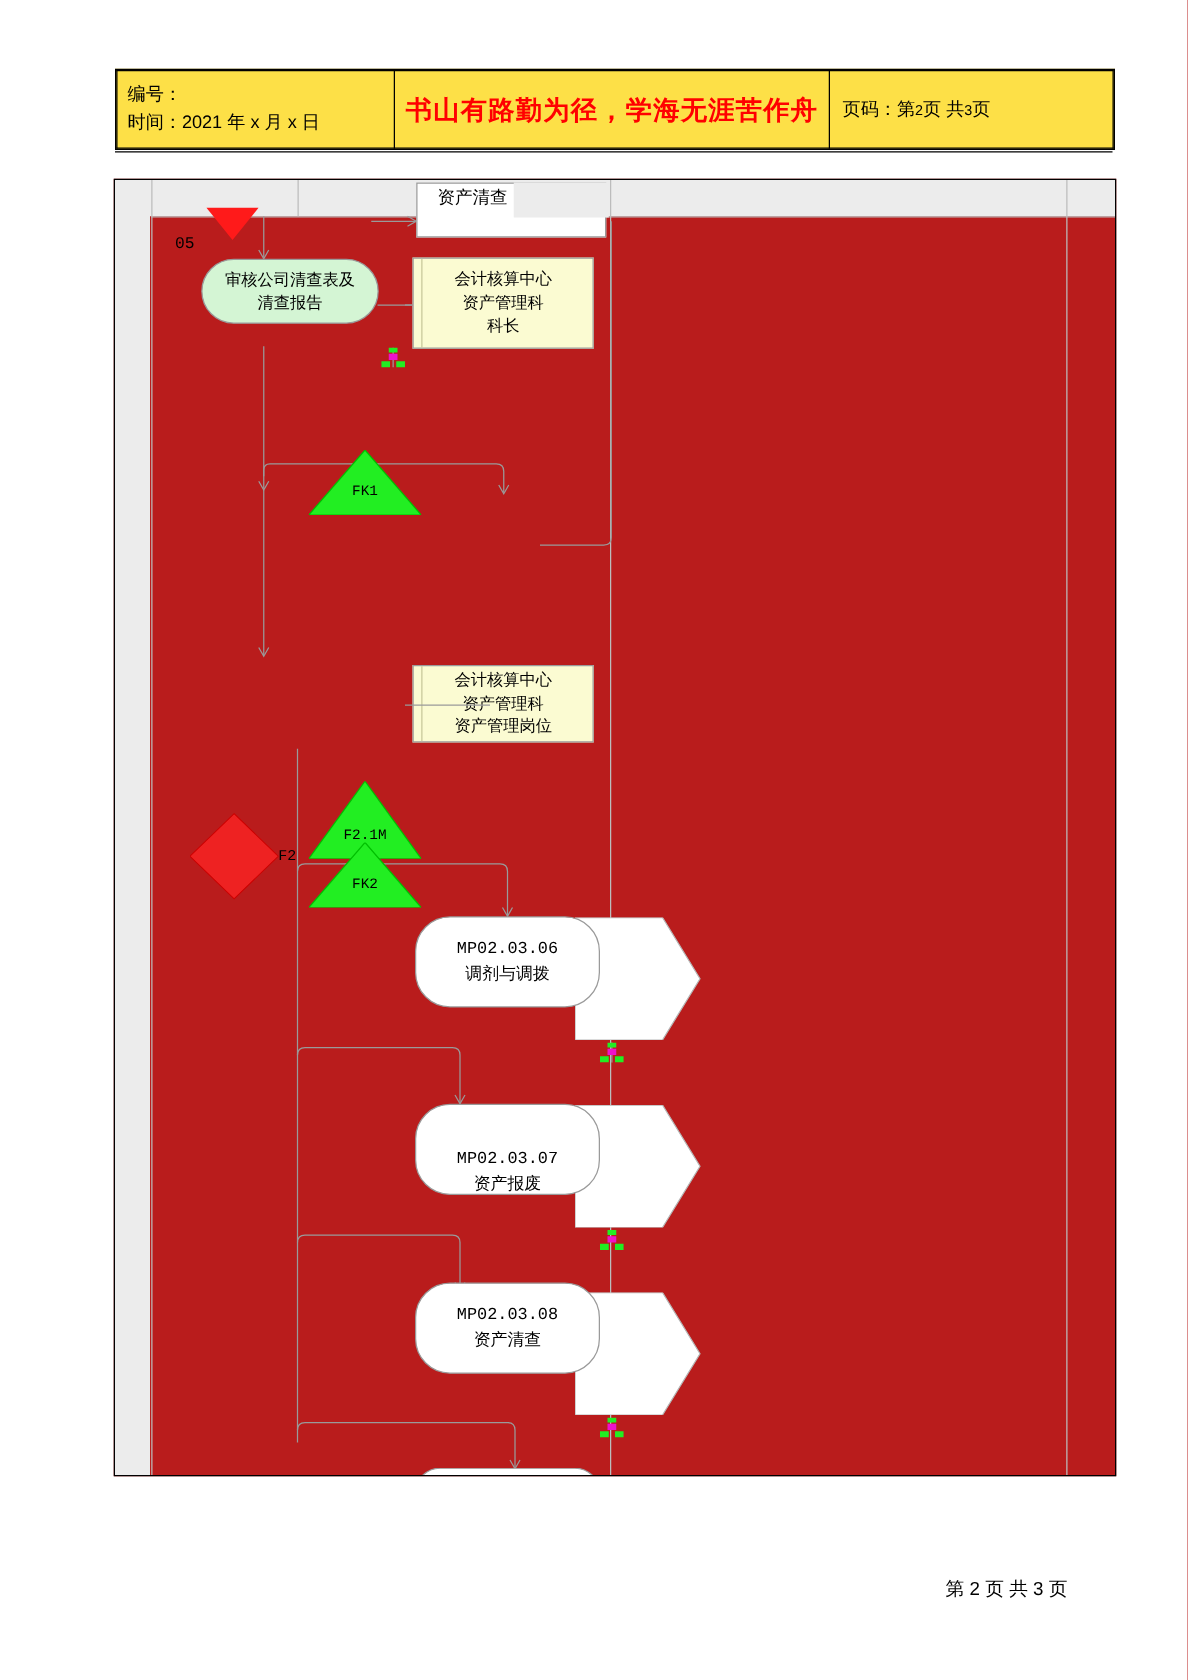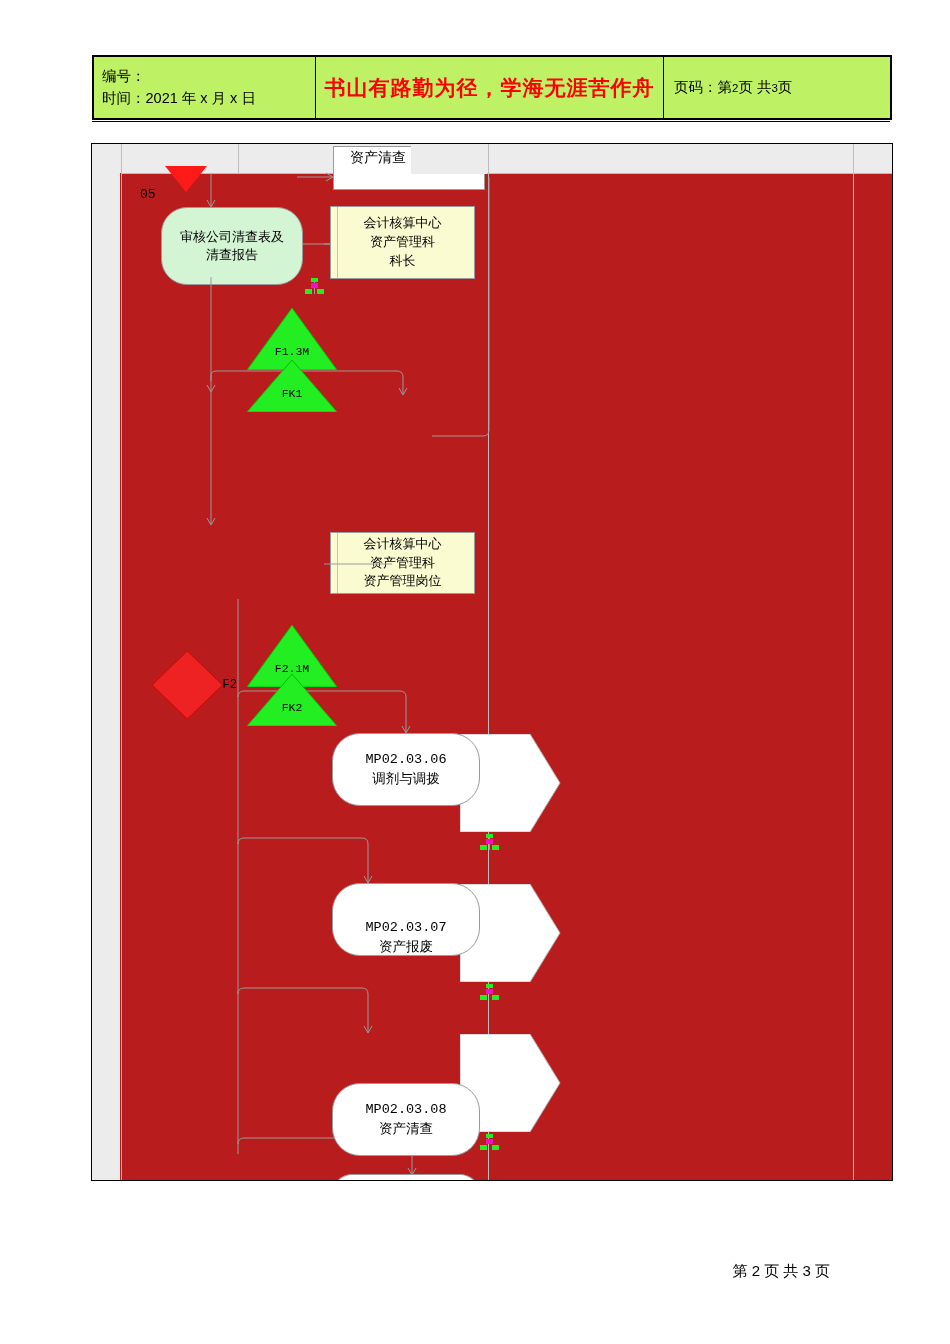--- a/index.html
+++ b/index.html
@@ -4,21 +4,21 @@
 <style>
   html,body{margin:0;padding:0;}
   body{
     width:950px;height:1344px;background:#ffffff;
     font-family:"Liberation Serif","DejaVu Serif",serif;
     position:relative;overflow:hidden;
   }
   
   #doc-header{
     position:absolute;left:92px;top:55px;width:798px;height:63px;
-    border:1px solid #000;border-collapse:collapse;background:#bef264;
+    border:1px solid #000;border-collapse:collapse;background:#fde047;
   }
   #doc-header table{border-collapse:collapse;width:100%;height:100%;}
   #doc-header td{border:1px solid #000;vertical-align:middle;}
   .hdr-left{width:205px;padding:3px 8px;font-size:14.5px;line-height:1.45;color:#000;
             font-family:"Liberation Sans","DejaVu Sans",sans-serif;}
   .hdr-mid{text-align:center;color:#ff0000;font-size:21px;letter-spacing:1px;
            font-family:"Liberation Serif","DejaVu Serif",serif;font-weight:700;}
   .hdr-right{width:215px;padding-left:10px;font-size:14.5px;color:#000;
              font-family:"Liberation Sans","DejaVu Sans",sans-serif;}
   .sml{font-size:11.5px;}
@@ -72,21 +72,21 @@
                 font-family:"Liberation Mono","DejaVu Sans Mono",monospace;}
   .redtri{position:absolute;z-index:5;}
   .step-num{position:absolute;font-size:13px;color:#000;
             font-family:"Liberation Mono","DejaVu Sans Mono",monospace;}
   .conn{position:absolute;left:0;top:0;width:800px;height:1036px;pointer-events:none;z-index:1;}
   .orgicon{position:absolute;z-index:6;width:19px;height:16px;}
 
   
   #doc-footer{
     position:absolute;left:0;top:1262px;width:950px;text-align:right;
-    padding-right:120px;box-sizing:border-box;
+    padding-right:96px;box-sizing:border-box;
     font-size:15px;color:#000;font-family:"Liberation Sans","DejaVu Sans",sans-serif;
   }
 </style>
 </head>
 <body>
 
 <div id="doc-header">
   <table>
     <tbody>
         <tr>
@@ -163,21 +163,21 @@
   <div class="node" style="left:319px;top:2px;width:76px;height:28px;background:#ececec;z-index:7;"></div>
 
   <div class="redtri" style="left:73px;top:22px;">
     <svg width="42" height="26" viewBox="0 0 42 26">
         <polygon points="0,0 42,0 21,26" fill="#ff1a1a"></polygon>
       </svg>
   </div>
 
   <div class="step-num" style="left:48px;top:43px;">05</div>
 
-  <div class="node proc-green" style="left:69px;top:63px;width:142px;height:78px;">
+  <div class="node proc-green" style="left:69px;top:63px;width:142px;height:52px;">
     <span id="review-label">
         <div>审核公司清查表及</div>
         <div>清查报告</div>
       </span>
   </div>
 
   <div class="node role-box" style="left:238px;top:62px;width:145px;height:73px;">
     <div>
       <div>会计核算中心</div>
       <div>资产管理科</div>
@@ -188,26 +188,20 @@
   <div class="orgicon" style="left:213px;top:134px;">
     <svg width="19" height="16" viewBox="0 0 19 16">
       <line x1="9.5" y1="0" x2="9.5" y2="16" stroke="#9a9a9a" stroke-width="1"></line>
       <rect x="6" y="0" width="7" height="4" fill="#22ee22"></rect>
       <rect x="6" y="5" width="7" height="5" fill="#ee11cc"></rect>
       <rect x="0" y="11" width="7" height="5" fill="#22ee22"></rect>
       <rect x="12" y="11" width="7" height="5" fill="#22ee22"></rect>
     </svg>
   </div>
 
-  <div class="tri" style="left:155px;top:164px;width:90px;height:62px;">
-    <svg width="90" height="62" viewBox="0 0 90 62">
-        <polygon points="45,0 90,62 0,62" fill="#22ee22" stroke="#00c000" stroke-width="1"></polygon>
-      </svg>
-    <span>F1.3M</span>
-  </div>
 
   <div class="tri" style="left:155px;top:216px;width:90px;height:52px;">
     <svg width="90" height="52" viewBox="0 0 90 52">
         <polygon points="45,0 90,52 0,52" fill="#22ee22" stroke="#00c000" stroke-width="1"></polygon>
       </svg>
     <span>FK1</span>
   </div>
 
   <div class="node role-box" style="left:238px;top:388px;width:145px;height:62px;">
     <div>
@@ -277,21 +271,21 @@
       <rect x="0" y="11" width="7" height="5" fill="#22ee22"></rect>
       <rect x="12" y="11" width="7" height="5" fill="#22ee22"></rect>
     </svg>
   </div>
 
   <div class="node sub-shadow" style="left:380px;top:897px;width:0;height:0;">
     <svg width="110" height="98" viewBox="0 0 110 98" style="position:absolute;left:-12px;top:-8px;">
       <polygon points="0,0 70,0 100,49 70,98 0,98" fill="#ffffff" stroke="#b6b6b6" stroke-width="1"></polygon>
     </svg>
   </div>
-  <div class="node sub-proc" style="left:240px;top:939px;width:148px;height:73px;">
+  <div class="node sub-proc" style="left:240px;top:882px;width:148px;height:73px;">
     <div>
       <div style="font-family:'Liberation Mono','DejaVu Sans Mono',monospace;">MP02.03.08</div>
       <div>资产清查</div>
     </div>
   </div>
   <div class="orgicon" style="left:388px;top:990px;">
     <svg width="19" height="16" viewBox="0 0 19 16">
       <rect x="6" y="0" width="7" height="4" fill="#22ee22"></rect>
       <rect x="6" y="5" width="7" height="5" fill="#ee11cc"></rect>
       <rect x="0" y="11" width="7" height="5" fill="#22ee22"></rect>

